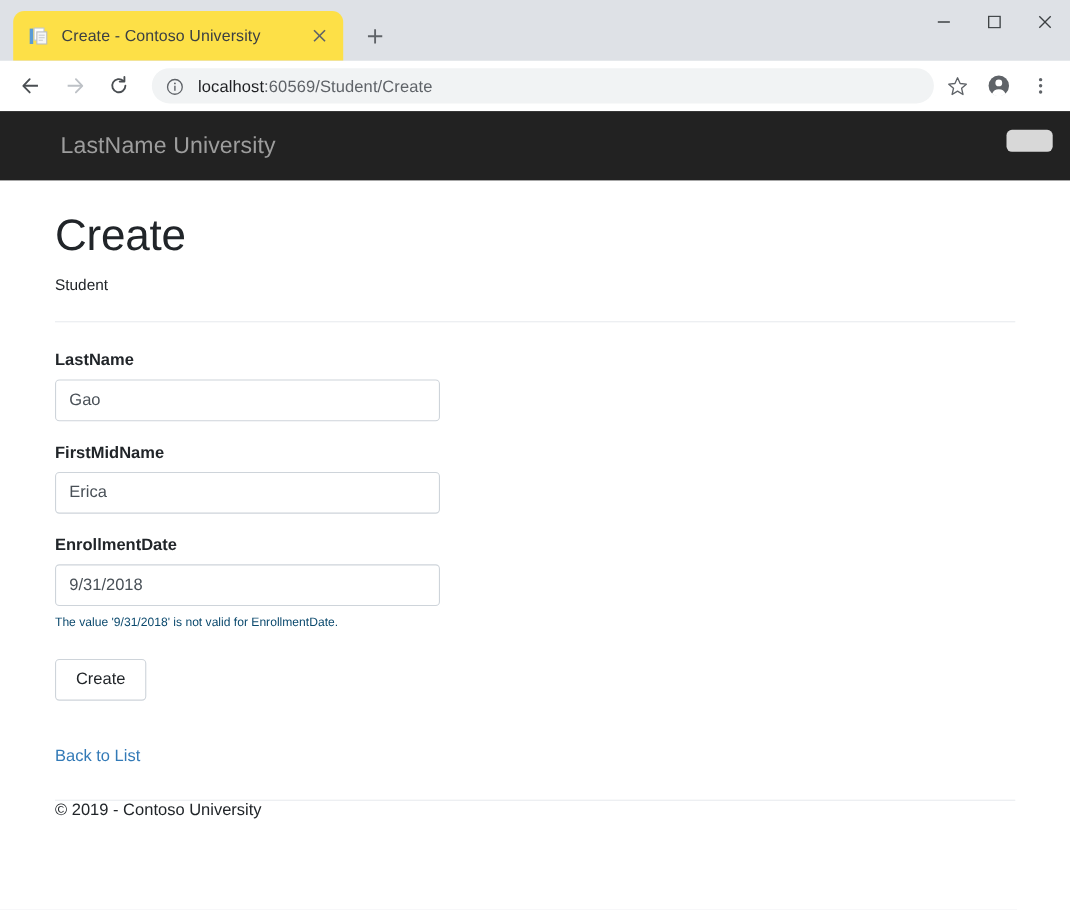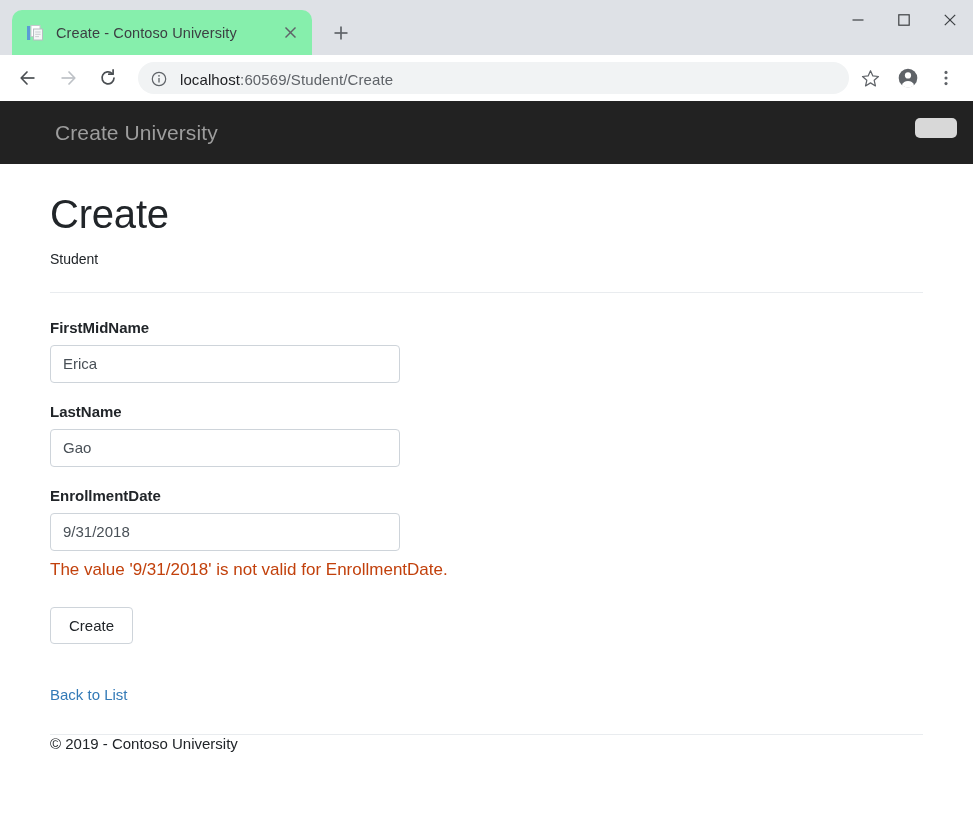--- a/index.html
+++ b/index.html
@@ -31,21 +31,21 @@
     background: #dee1e6;
     display: flex;
     align-items: flex-end;
     position: relative;
     flex: none;
   }
   .tab {
     width: 300px;
     height: 45px;
     margin-left: 12px;
-    background: #86efac;
+    background: #fde047;
     border-radius: 10px 10px 0 0;
     display: flex;
     align-items: center;
     padding: 0 10px 0 14px;
     box-sizing: border-box;
     position: relative;
   }
   .tab-favicon {
     width: 18px;
     height: 18px;
@@ -255,22 +255,22 @@
     background: #ffffff;
     font-size: 15px;
     color: #495057;
     padding: 0 12px;
     font-family: "Liberation Sans", sans-serif;
     outline: none;
     display: block;
   }
   .field-validation-error {
     display: block;
-    font-size: 17px;
-    color: #c2410c;
+    font-size: 11px;
+    color: #0c4a6e;
     margin-top: 8px;
     line-height: 1.3;
   }
   .btn-create {
     font-family: "Liberation Sans", sans-serif;
     font-size: 15px;
     color: #212529;
     background: #ffffff;
     border: 1px solid #ced4da;
     border-radius: 4px;
@@ -402,40 +402,40 @@
         <circle cx="9" cy="3.4" r="1.55" fill="#5f6368"></circle>
         <circle cx="9" cy="9" r="1.55" fill="#5f6368"></circle>
         <circle cx="9" cy="14.6" r="1.55" fill="#5f6368"></circle>
       </svg>
     </div>
   </div>
 
   <div class="page-viewport">
 
     <div class="site-navbar">
-      <span class="site-brand">Create University</span>
+      <span class="site-brand">LastName University</span>
       <span class="navbar-toggle"></span>
     </div>
 
     <div class="container">
 
       <h1 class="page-title">Create</h1>
       <h4 class="page-subtitle">Student</h4>
       <hr class="rule">
 
       <form class="form-area">
 
         <div class="form-group">
+          <label class="control-label">LastName</label>
+          <input class="form-control" type="text" value="Gao" style="">
+        </div>
+
+        <div class="form-group">
           <label class="control-label">FirstMidName</label>
           <input class="form-control" type="text" value="Erica" style="">
-        </div>
-
-        <div class="form-group">
-          <label class="control-label">LastName</label>
-          <input class="form-control" type="text" value="Gao" style="">
         </div>
 
         <div class="form-group">
           <label class="control-label">EnrollmentDate</label>
           <input class="form-control" type="text" value="9/31/2018" style="">
           <span class="field-validation-error">The value '9/31/2018' is not valid for EnrollmentDate.</span>
         </div>
 
         <div class="form-group" style="margin-top:26px;">
           <button type="button" class="btn-create">Create</button>

